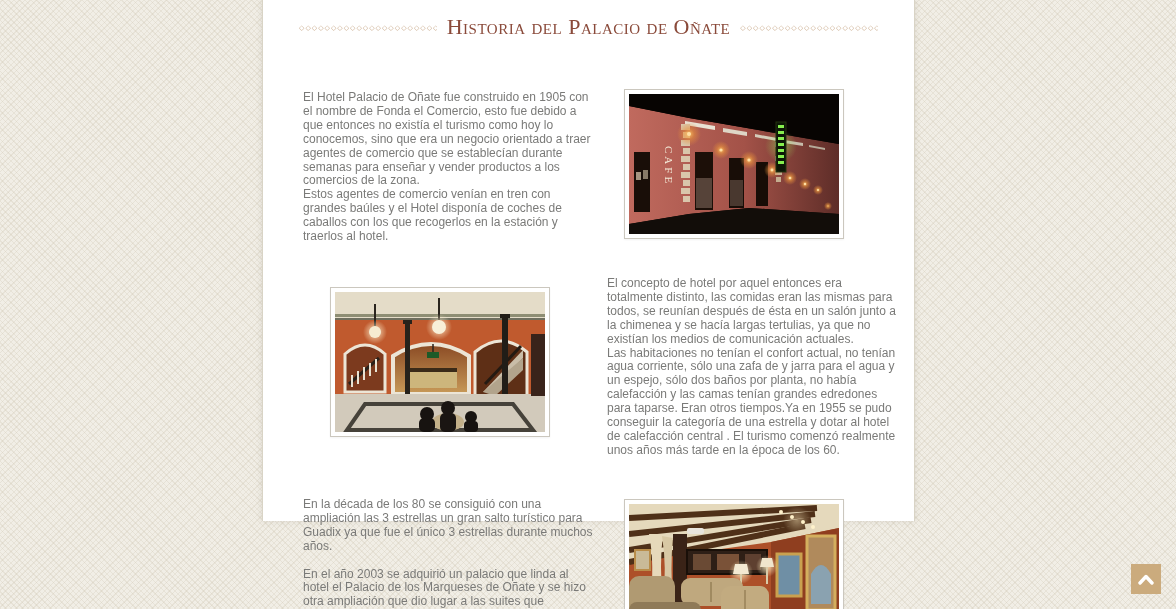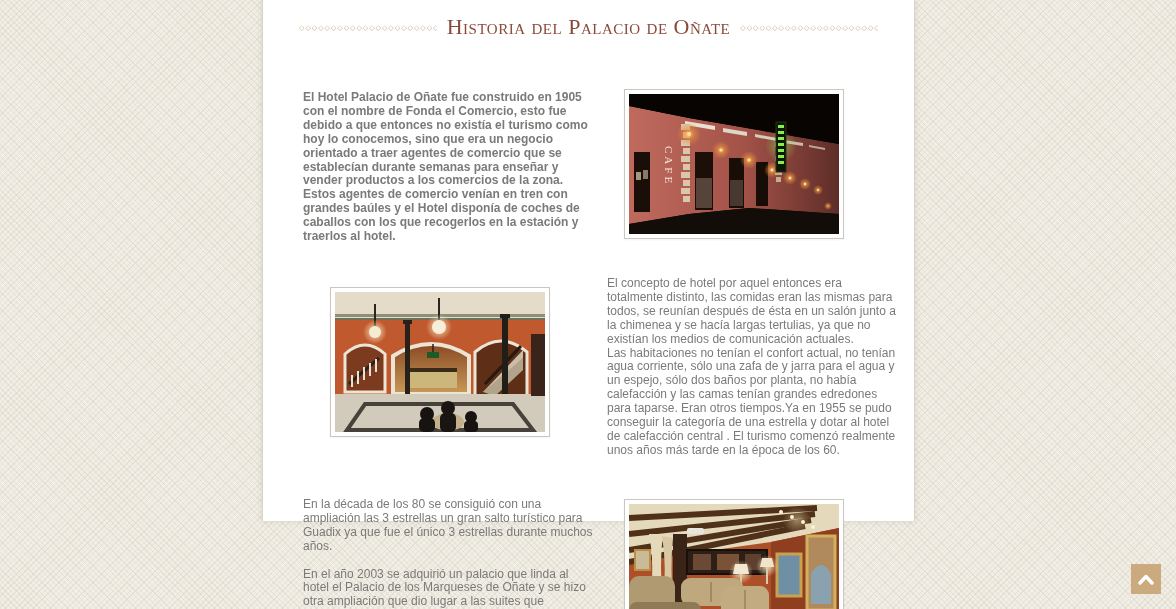--- a/index.html
+++ b/index.html
@@ -49,21 +49,21 @@
     color: #8a4a3a;
     white-space: nowrap;
   }
   .para {
     position: absolute;
     font-size: 12px;
     line-height: 13.9px;
     color: #7a7a78;
     white-space: pre-line;
   }
-  .para-1 { left: 40px; top: 91px;  width: 290px; font-weight: bold; }
+  .para-1 { left: 40px; top: 91px;  width: 290px; }
   .para-2 { left: 344px; top: 277px; width: 290px; }
   .para-3 { left: 40px; top: 498px; width: 294px; }
   .figure {
     position: absolute;
     background: #ffffff;
     border: 1px solid #cbc7be;
     padding: 4px;
     width: 220px; height: 150px;
     box-shadow: 0 1px 2px rgba(0,0,0,0.05);
   }

